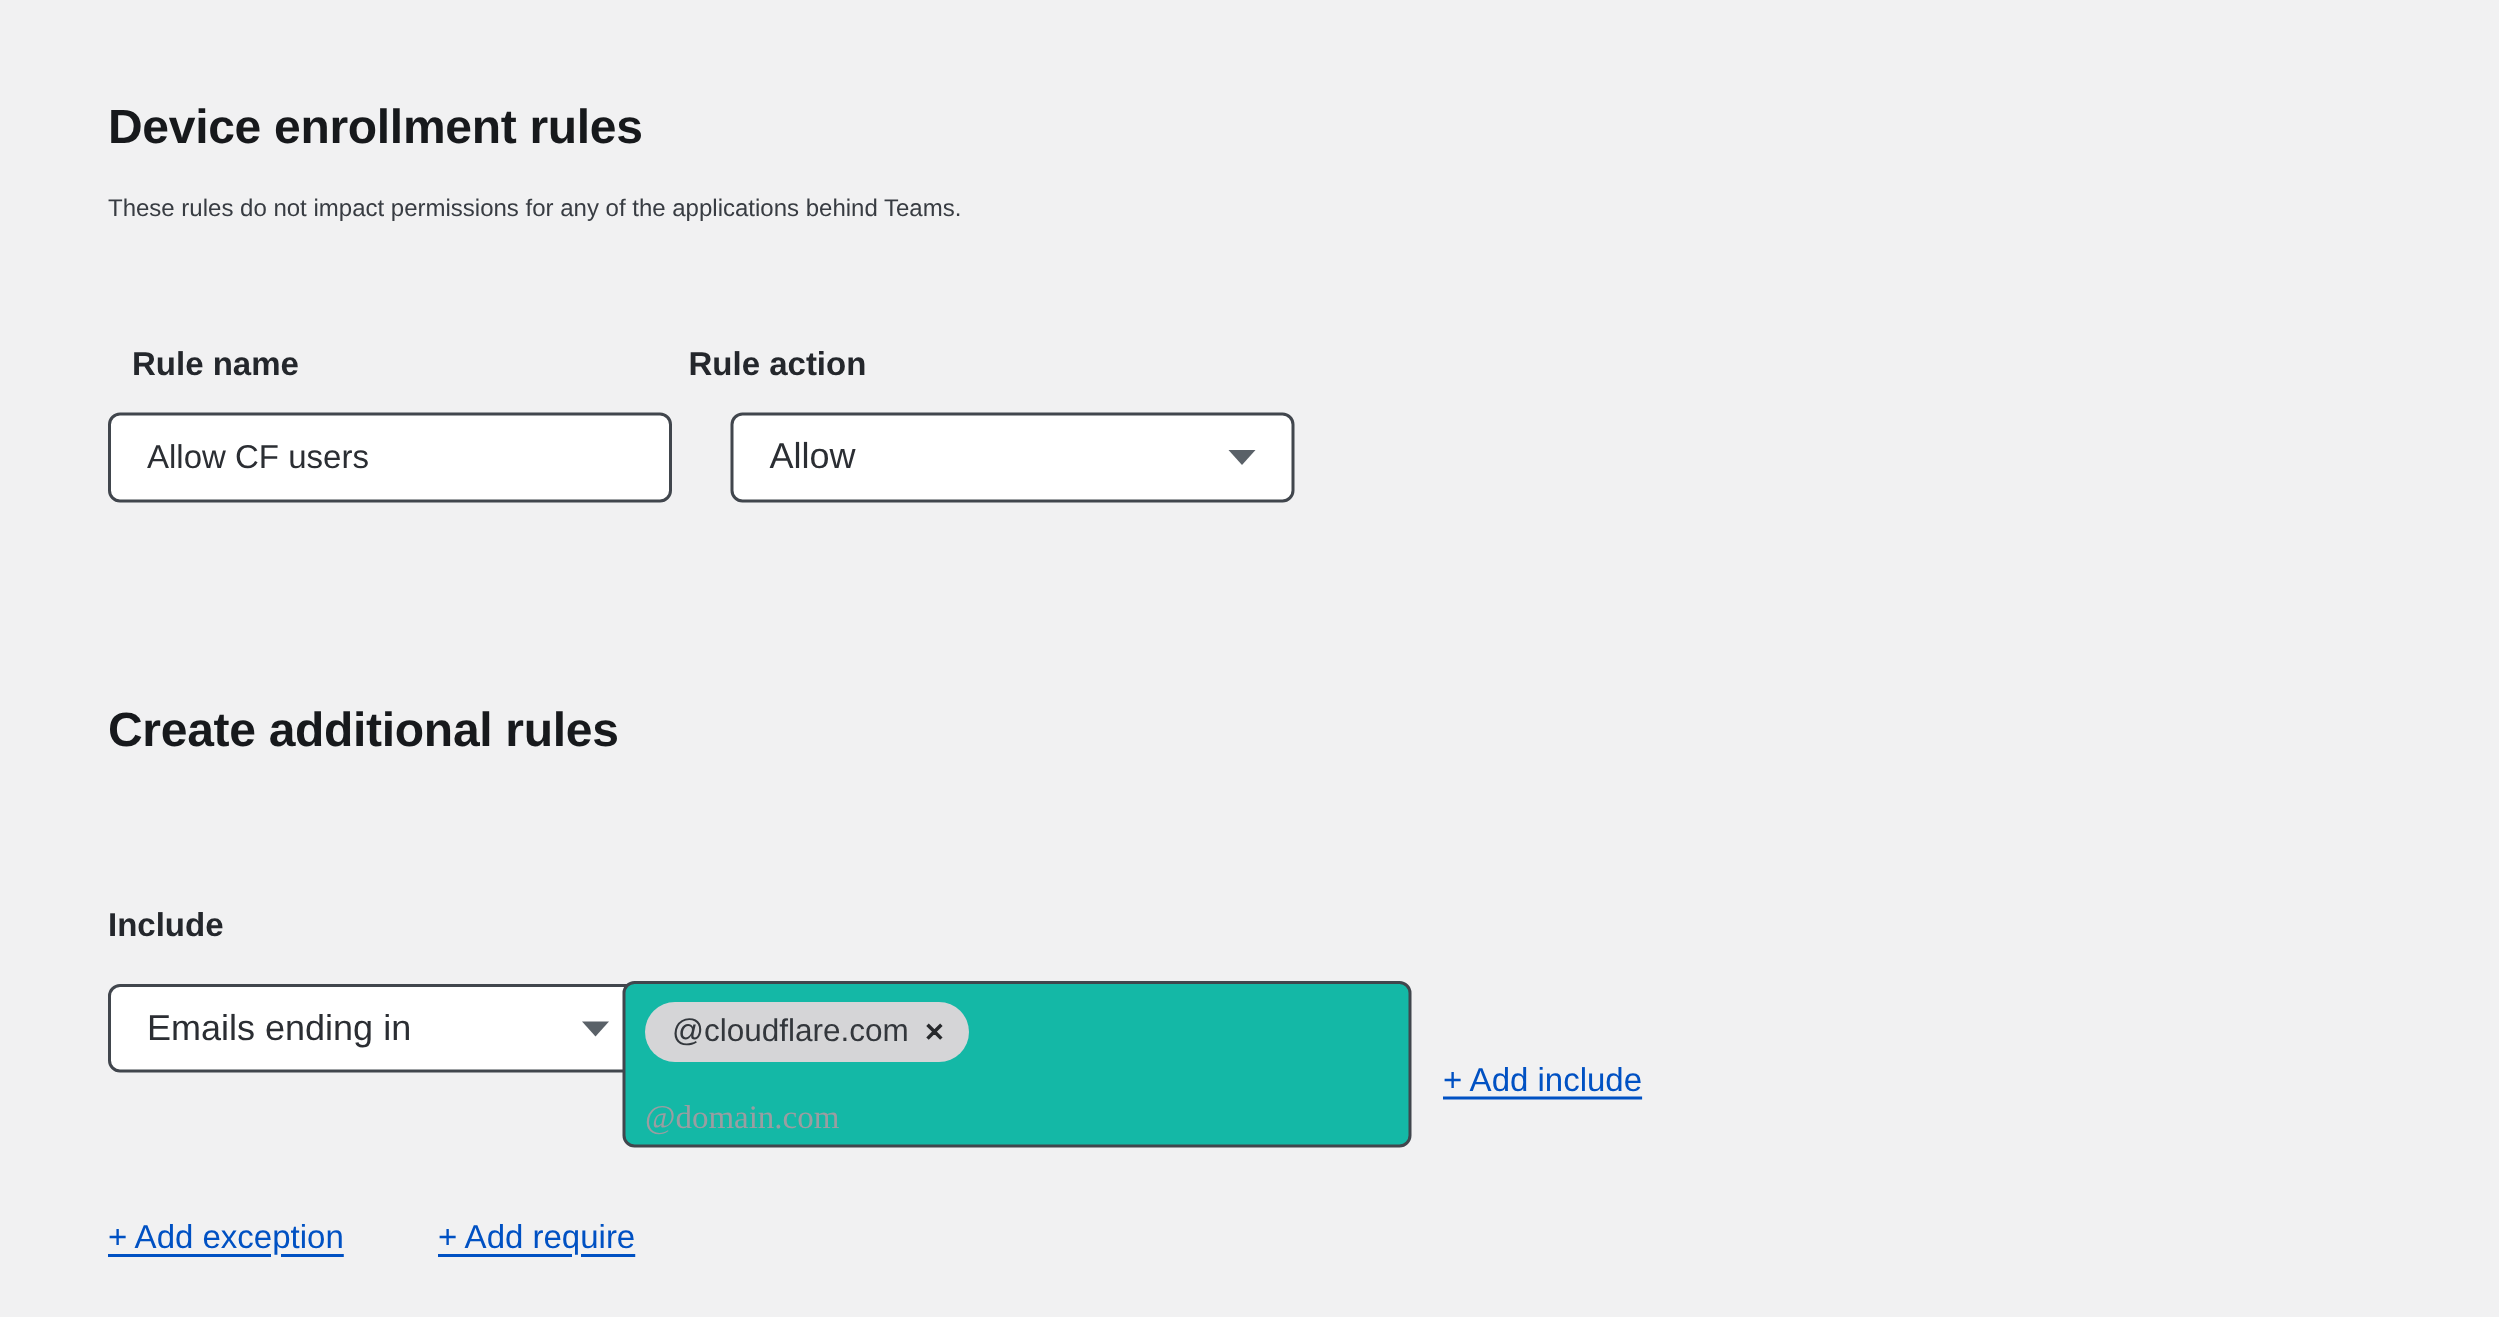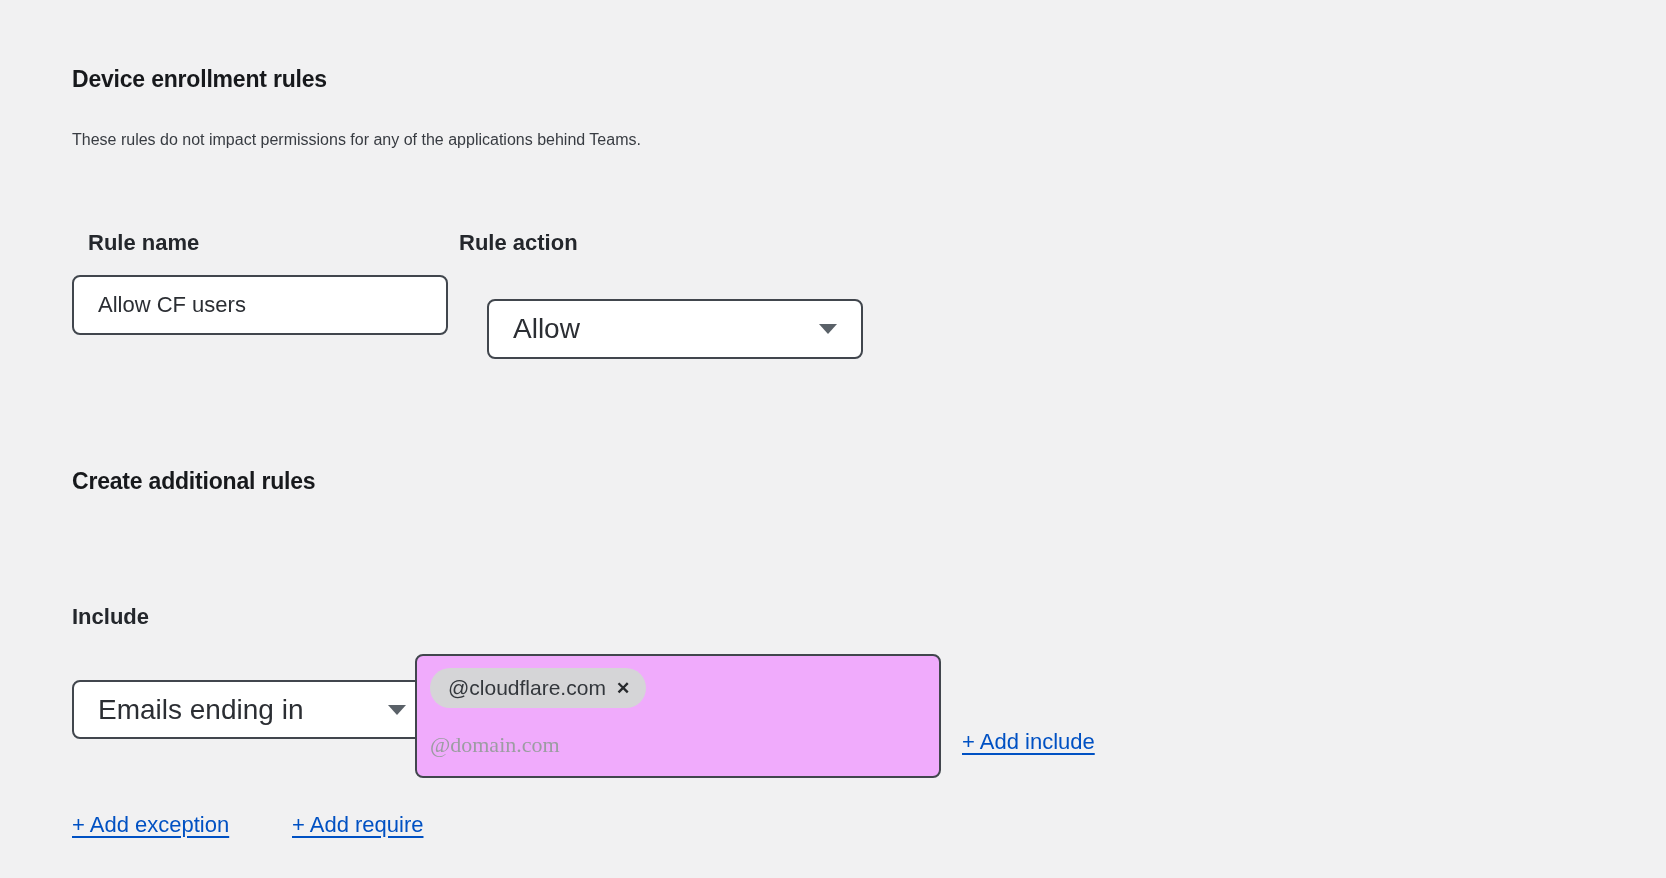--- a/index.html
+++ b/index.html
@@ -12,21 +12,21 @@
   }
   .canvas {
     position: relative;
     width: 1666px;
     height: 878px;
     background: #f1f1f2;
   }
   .abs { position: absolute; }
 
   h1.section-title {
-    font-size: 23px;
+    font-size: 32px;
     font-weight: 700;
     color: #17191c;
     letter-spacing: -0.2px;
   }
   p.section-desc {
     font-size: 16px;
     color: #383c42;
   }
   .field-label {
     font-size: 22px;
@@ -48,37 +48,36 @@
   }
 
   .select-box {
     background: #ffffff;
     border: 2px solid #41464d;
     border-radius: 8px;
     display: flex;
     align-items: center;
     justify-content: space-between;
     padding: 0 24px;
-    font-size: 28px;
+    font-size: 24px;
     color: #2b2e33;
     cursor: pointer;
-    margin-top: 24px;
   }
   .caret-down {
     width: 0; height: 0;
     border-left: 9px solid transparent;
     border-right: 9px solid transparent;
     border-top: 10px solid #5a6168;
     flex: 0 0 auto;
   }
 
   .tag-box {
     width: 526px;
-    height: 124px;
-    background: #f0abfc;
+    height: 111px;
+    background: #14b8a6;
     border: 2px solid #41464d;
     border-radius: 8px;
     padding: 12px 13px;
   }
   .tag-pill {
     display: inline-flex;
     align-items: center;
     gap: 10px;
     height: 40px;
     background: #d5d5d7;
@@ -146,19 +145,19 @@
   </div>
 
   <div class="tag-box abs" style="left:415px; top:654px;">
     <span class="tag-pill">
       <span>@cloudflare.com</span>
       <span class="tag-remove">✕</span>
     </span>
     <input class="tag-text-input" type="text" placeholder="@domain.com" style="">
   </div>
 
-  <a class="action-link abs" style="left:962px; top:729px;">+ Add include</a>
+  <a class="action-link abs" style="left:962px; top:707px;">+ Add include</a>
 
   <a class="action-link abs" style="left:72px; top:812px;">+ Add exception</a>
 
   <a class="action-link abs" style="left:292px; top:812px;">+ Add require</a>
 
 </div>
 
 </body></html>

